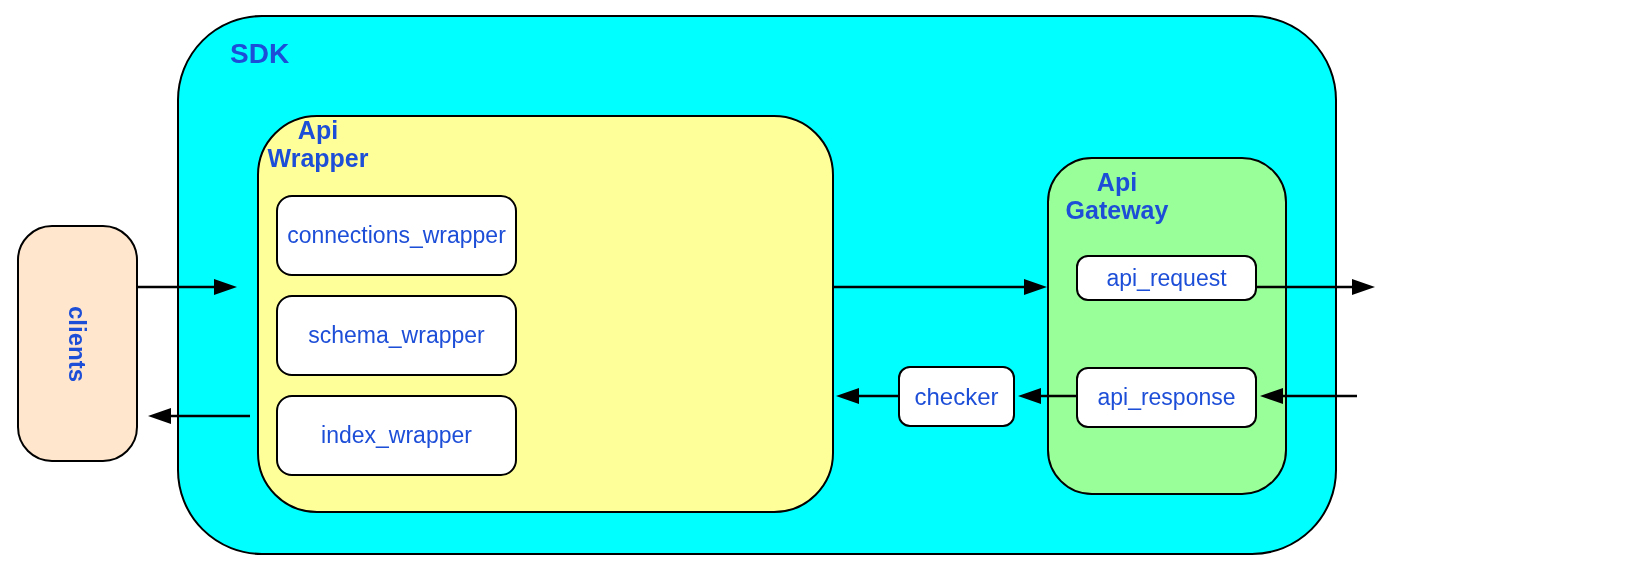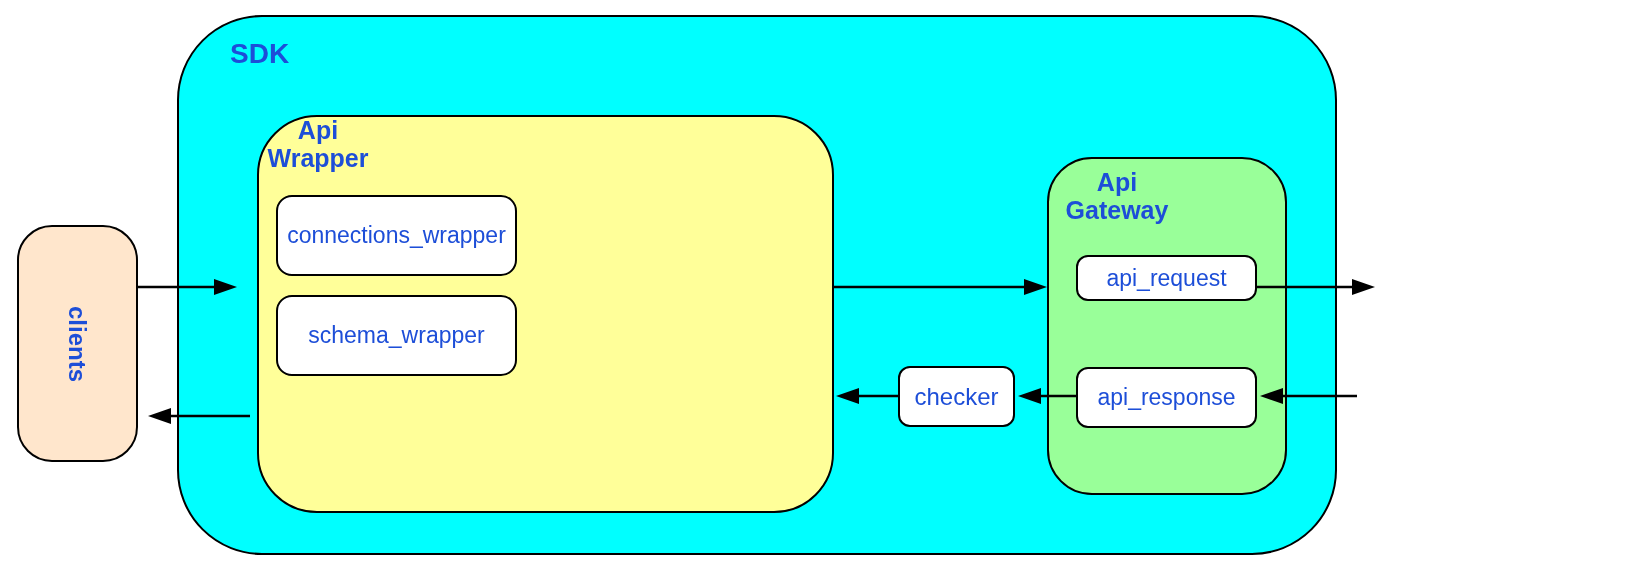--- a/index.html
+++ b/index.html
@@ -54,20 +54,23 @@
     <div>Api</div>
     <div>Wrapper</div>
   </div>
 
   <div class="node wbox col1 row1">
     <span>connections_wrapper</span>
   </div>
   <div class="node wbox col1 row2">
     <span>schema_wrapper</span>
   </div>
+  <div class="node wbox col1 row3">
+    <span>index_wrapper</span>
+  </div>
 
   <div class="node" id="api-gateway"></div>
   <div class="corner-label" id="api-gateway-label">
     <div>Api</div>
     <div>Gateway</div>
   </div>
 
   <div class="node wbox" id="api-request">
     <span>api_request</span>
   </div>

